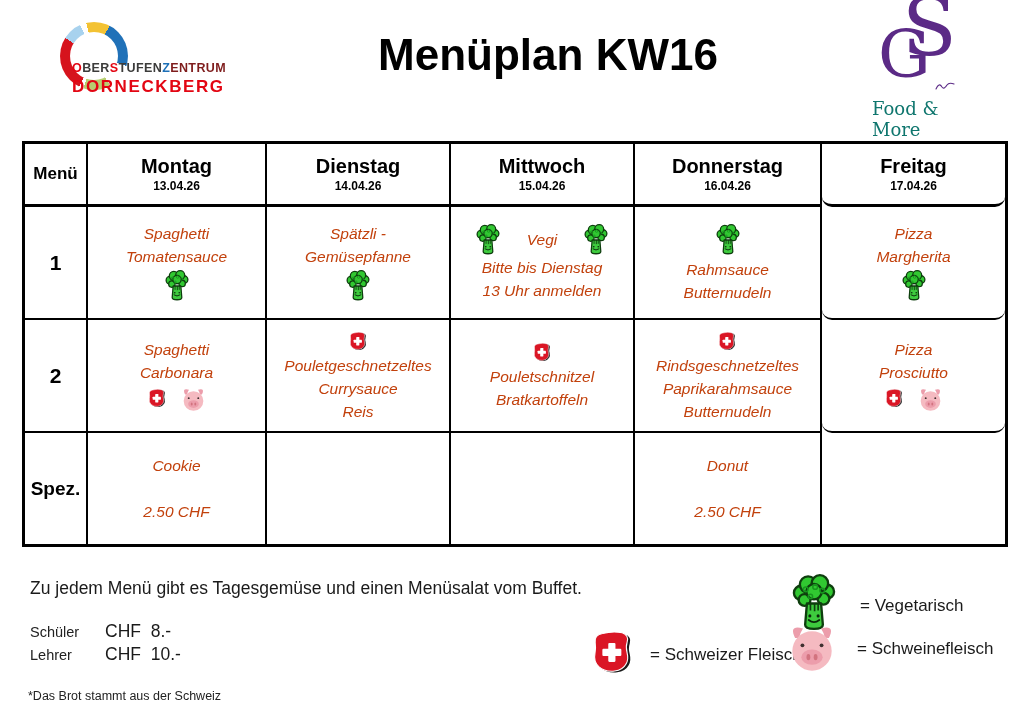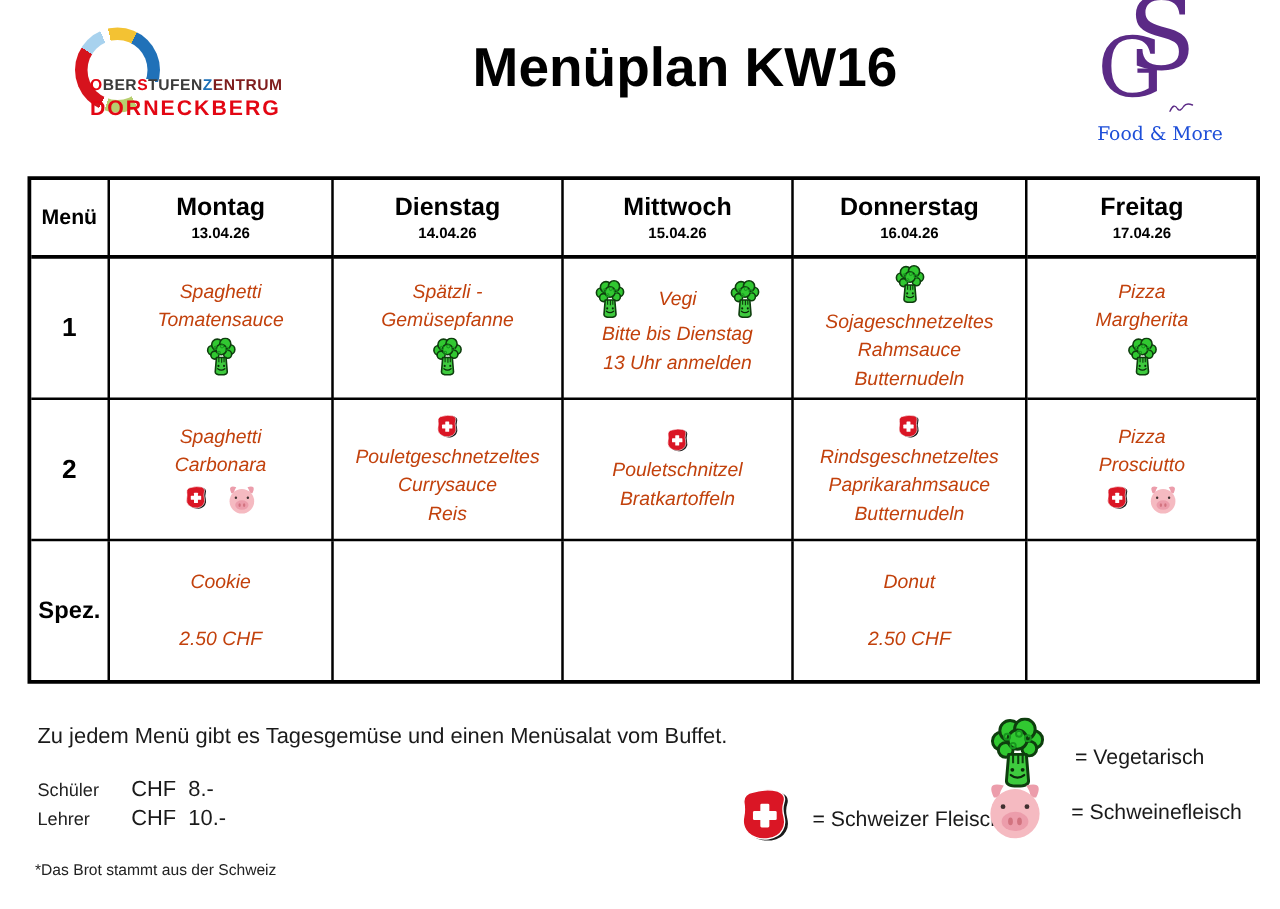--- a/index.html
+++ b/index.html
@@ -28,32 +28,32 @@
   
   .title { position:absolute; left:330px; top:30px; width:436px; text-align:center;
            font-size:44px; font-weight:bold; color:#000; }
 
   
   .caterer-logo { position:absolute; left:872px; top:6px; width:112px; height:112px;
                   font-family:"DejaVu Serif", serif; color:#5b2a86; }
   .mono-s { position:absolute; left:30px; top:-18px; font-size:80px; line-height:1; }
   .mono-g { position:absolute; left:6px; top:16px; font-size:66px; line-height:1; }
   .squiggle { position:absolute; left:62px; top:74px; width:22px; height:12px; }
-  .caterer-caption { position:absolute; left:0; top:92px; width:112px; text-align:center;
-                     font-size:15px; color:#1d4ed8; }
+  .caterer-caption { position:absolute; left:0; top:92px; width:112px; 
+                     font-size:18px; color:#0f766e; }
 
   
   .mtable { position:absolute; left:22px; top:141px; width:986px; height:406px;
             border:3px solid #000; box-sizing:border-box; background:#fff;
             display:grid; grid-template-columns:63px 179px 184px 184px 187px 1fr;
             grid-template-rows:63px 113px 113px 1fr; }
   .mtable > div { border-right:2.5px solid #000; border-bottom:2.5px solid #000;
                   display:flex; flex-direction:column; align-items:center; justify-content:center;
                   box-sizing:border-box; }
-  .mtable > div:nth-child(6n) { border-right:none; }
+  .mtable > div:nth-child(6n) { border-right:none;border-radius:10px; }
   .mtable > div:nth-child(-n+6) { border-bottom:3.5px solid #000; }
   .mtable > div:nth-child(n+19) { border-bottom:none; }
   .th { font-weight:bold; color:#000; }
   .corner { font-size:17px; }
   .day-name { font-size:20px; line-height:24px; font-weight:bold; }
   .day-date { font-size:12px; line-height:15px; margin-top:1px; font-weight:bold; }
   .rowlabel { font-size:21px; }
   .rowlabel.spez { font-size:19px; }
   .cell .line { font-style:italic; font-size:15.5px; line-height:23px; color:#c2410c; text-align:center; }
   .cell .line.empty { height:23px; }
@@ -269,21 +269,20 @@
                 <circle cx="17" cy="19" r="1.8"></circle>
               </g>
               <path d="M14 25 L12.5 43 Q12.5 46.5 20 46.5 Q27.5 46.5 27.5 43 L26 25 Z" fill="#3ecb3e" stroke="#0e3e0e" stroke-width="2" stroke-linejoin="round"></path>
               <path d="M17 25 V31 M20.5 25 V31.5 M23.5 25 V31" stroke="#0e3e0e" stroke-width="1.4"></path>
               <circle cx="16.5" cy="35.5" r="1.3" fill="#0a2a0a"></circle>
               <circle cx="23.5" cy="35.5" r="1.3" fill="#0a2a0a"></circle>
               <path d="M15.5 39 Q20 42.5 24.5 39" fill="none" stroke="#0a2a0a" stroke-width="1.5" stroke-linecap="round"></path>
             </svg>
           </span>
         </div>
-        <div class="line">Sojageschnetzeltes</div>
         <div class="line">Rahmsauce</div>
         <div class="line">Butternudeln</div>
       </div>
       <div class="cell">
         <div class="line">Pizza</div>
         <div class="line">Margherita</div>
         <div class="icon-row">
           <span class="icon ci-broccoli">
             <svg viewBox="0 0 40 50">
               <g fill="#31c831" stroke="#0e3e0e" stroke-width="2" stroke-linejoin="round">

